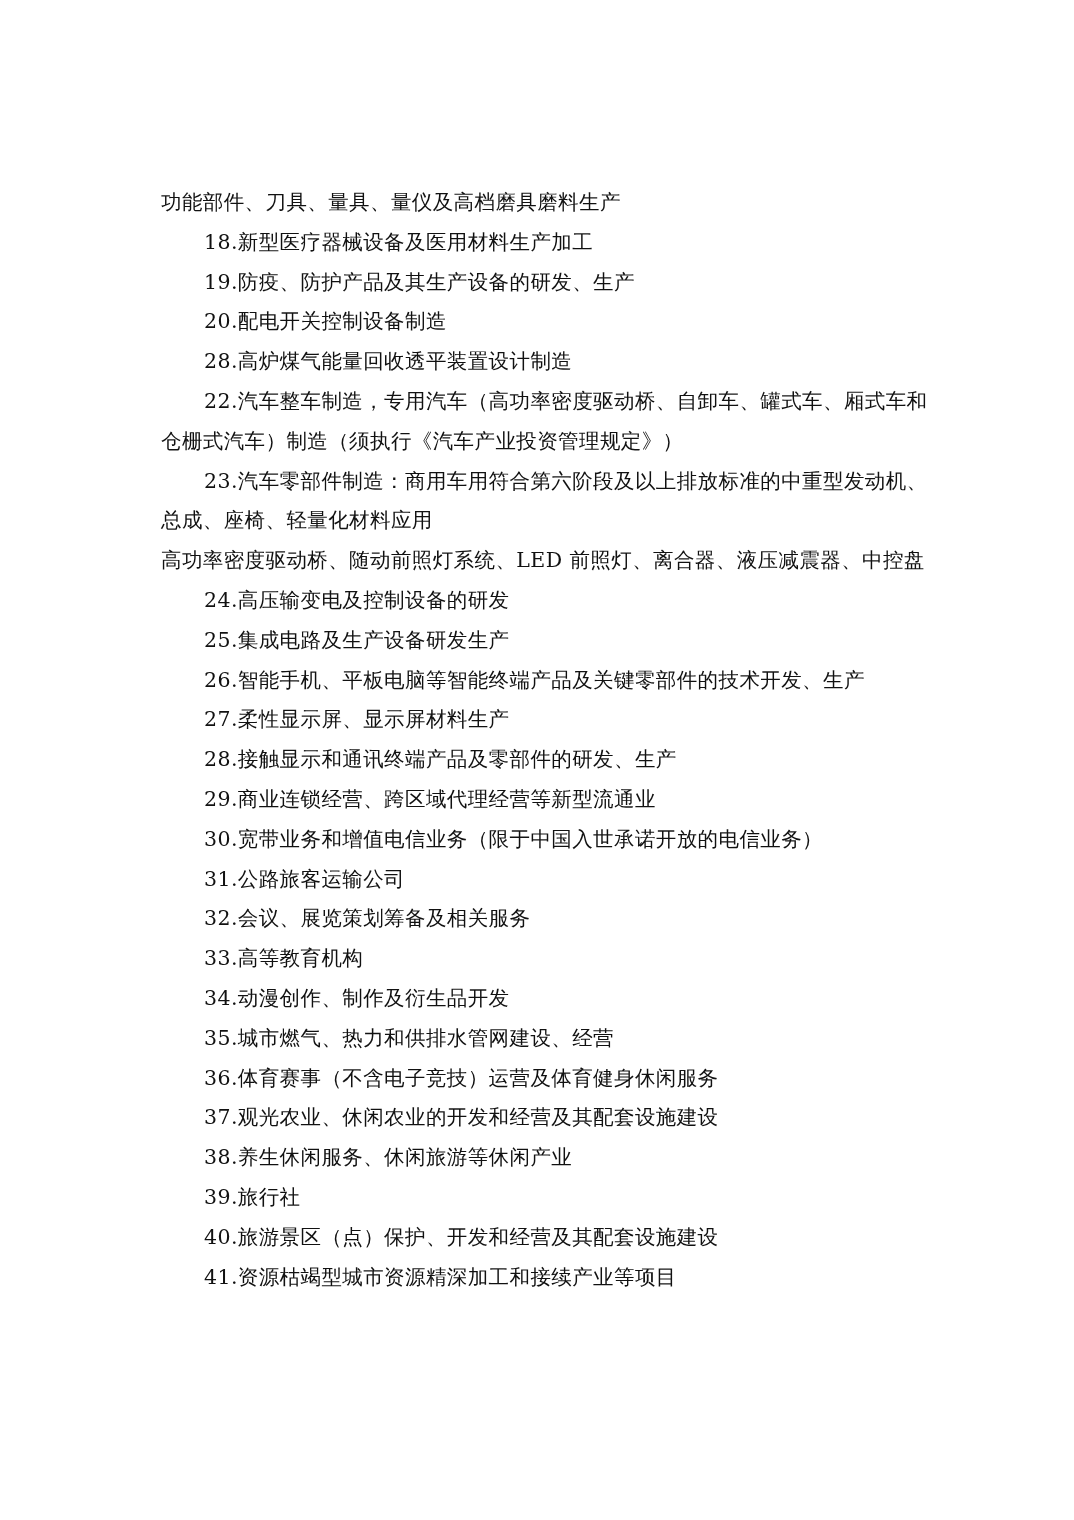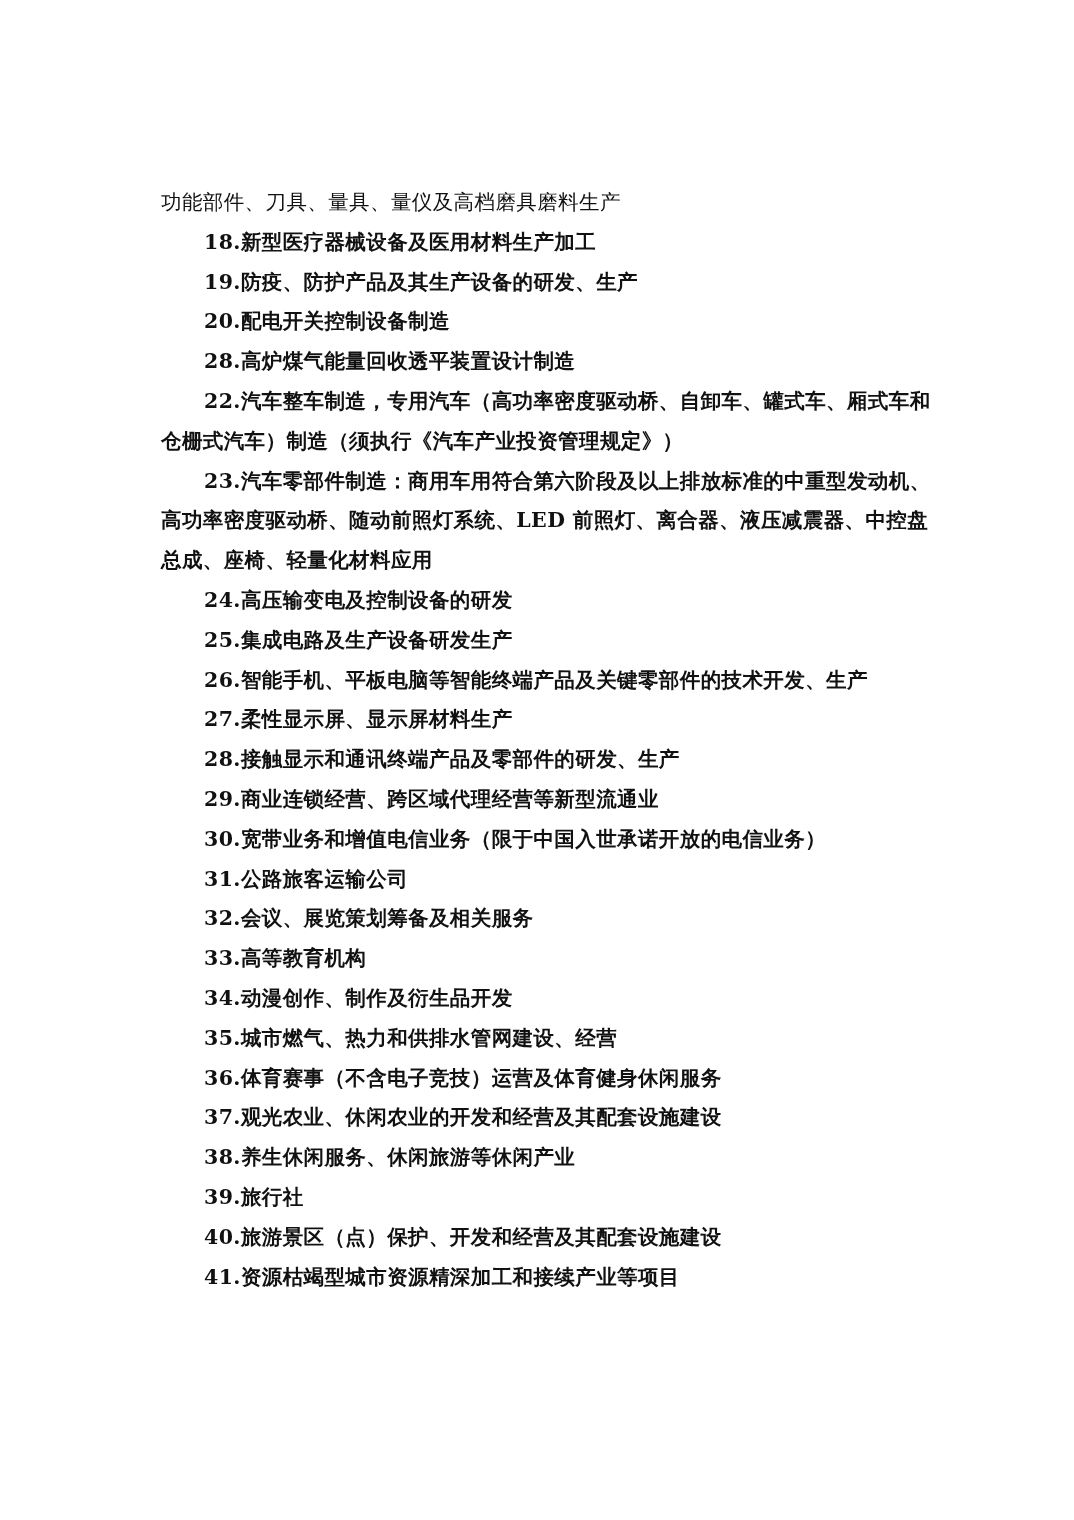--- a/index.html
+++ b/index.html
@@ -26,21 +26,20 @@
       line-height: 39.8px;
       height: 39.8px;
       white-space: nowrap;
       letter-spacing: 0.4px;
     }
     .indent {
       padding-left: 43px;
     }
     .item {
       display: block;
-      font-weight: bold;
     }
   </style>
 </head>
 <body>
 
 <div class="page">
   <div class="line">功能部件、刀具、量具、量仪及高档磨具磨料生产</div>
   <div id="items">
       <div class="item">
         <div class="line indent"><span>18.</span><span>新型医疗器械设备及医用材料生产加工</span></div>
@@ -53,22 +52,22 @@
       </div>
       <div class="item">
         <div class="line indent"><span>28.</span><span>高炉煤气能量回收透平装置设计制造</span></div>
       </div>
       <div class="item">
         <div class="line indent"><span>22.</span><span>汽车整车制造，专用汽车（高功率密度驱动桥、自卸车、罐式车、厢式车和</span></div>
         <div class="line"><span>仓栅式汽车）制造（须执行《汽车产业投资管理规定》）</span></div>
       </div>
       <div class="item">
         <div class="line indent"><span>23.</span><span>汽车零部件制造：商用车用符合第六阶段及以上排放标准的中重型发动机、</span></div>
+        <div class="line"><span>总成、座椅、轻量化材料应用</span></div>
         <div class="line"><span>高功率密度驱动桥、随动前照灯系统、LED 前照灯、离合器、液压减震器、中控盘</span></div>
-        <div class="line"><span>总成、座椅、轻量化材料应用</span></div>
       </div>
       <div class="item">
         <div class="line indent"><span>24.</span><span>高压输变电及控制设备的研发</span></div>
       </div>
       <div class="item">
         <div class="line indent"><span>25.</span><span>集成电路及生产设备研发生产</span></div>
       </div>
       <div class="item">
         <div class="line indent"><span>26.</span><span>智能手机、平板电脑等智能终端产品及关键零部件的技术开发、生产</span></div>
       </div>

